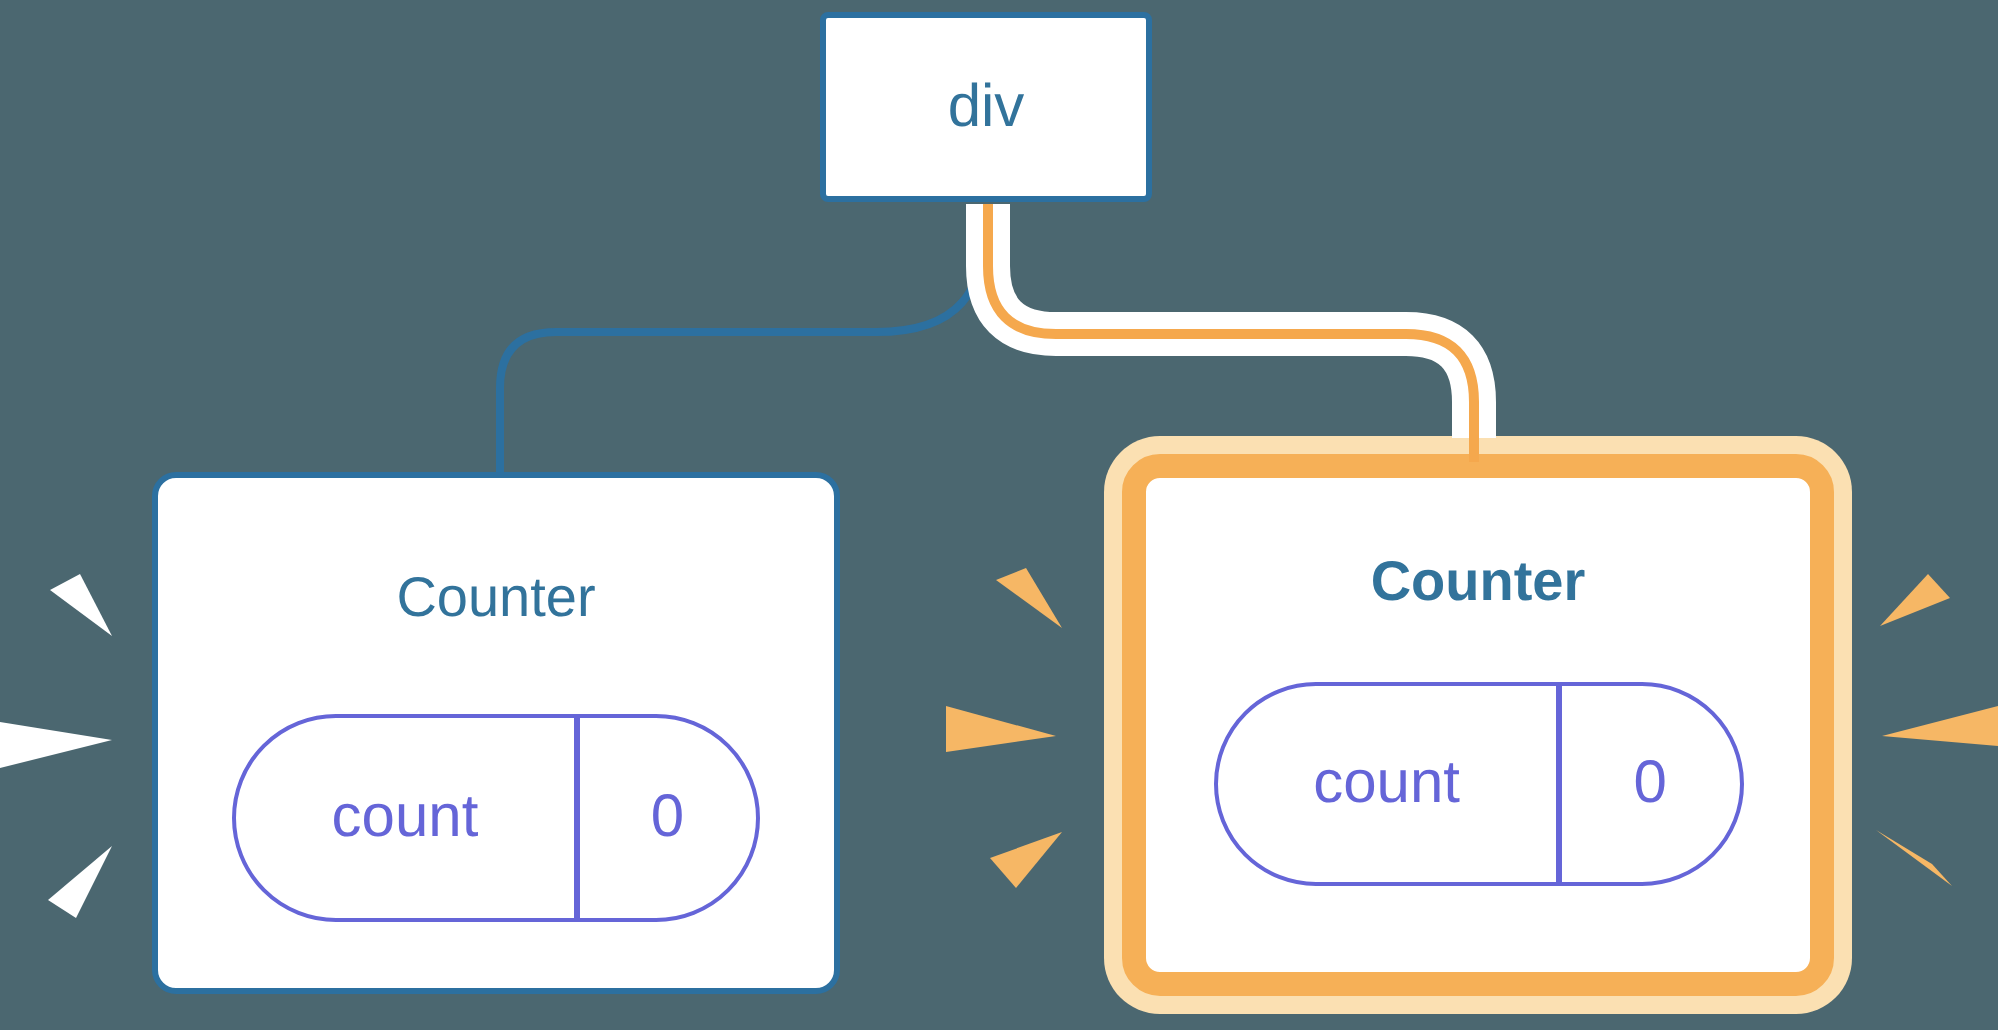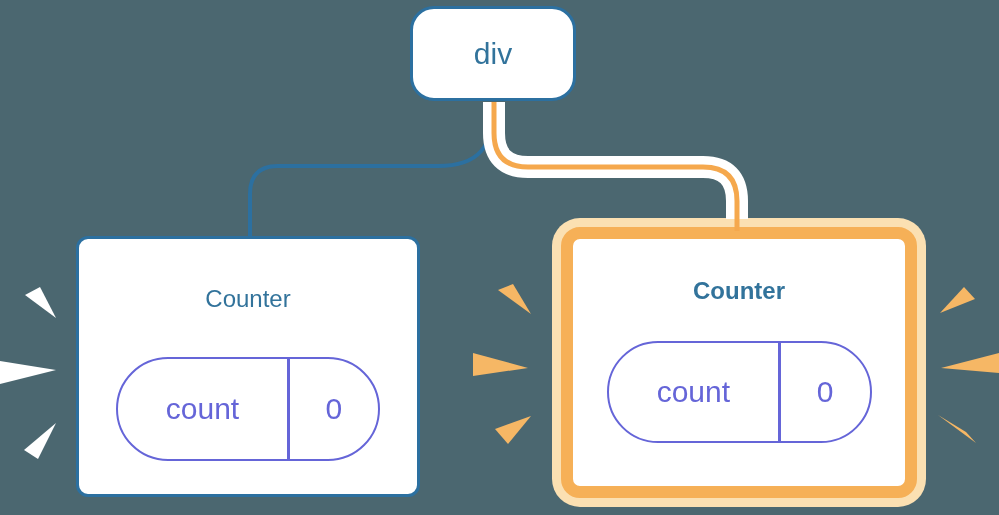--- a/index.html
+++ b/index.html
@@ -20,21 +20,21 @@
     position:absolute; left:0; top:0; width:999px; height:515px;
     pointer-events:none;
   }
   .connectors { z-index:3; }
   .bursts { z-index:1; }
 
   .node-div {
     position:absolute; left:410px; top:6px; width:166px; height:95px;
     background:var(--card_bg);
     border:3.5px solid var(--blue_line);
-    border-radius:24px;
+    border-radius:4px;
     display:flex; align-items:center; justify-content:center;
     z-index:2;
   }
   .node-div .label {
     font-size:30px; font-weight:500; color:var(--blue_text);
   }
 
   .card-left {
     position:absolute; left:76px; top:236px; width:344px; height:261px;
     background:var(--card_bg);
@@ -54,21 +54,21 @@
   .card-right-inner {
     width:100%; height:100%;
     background:var(--card_bg);
     border:12px solid var(--orange_border);
     border-radius:19px;
     display:flex; flex-direction:column; align-items:center;
     padding-top:36px;
   }
 
   .card-title {
-    font-size:24px; line-height:32px; color:var(--blue_text);
+    font-size:28px; line-height:32px; color:var(--blue_text);
   }
   .card-left .card-title { font-weight:500; }
   .card-right-inner .card-title { font-weight:800; }
 
   .state-pill {
     margin-top:42px;
     width:264px; height:104px;
     border:2.5px solid var(--purple);
     border-radius:52px;
     background:var(--card_bg);

